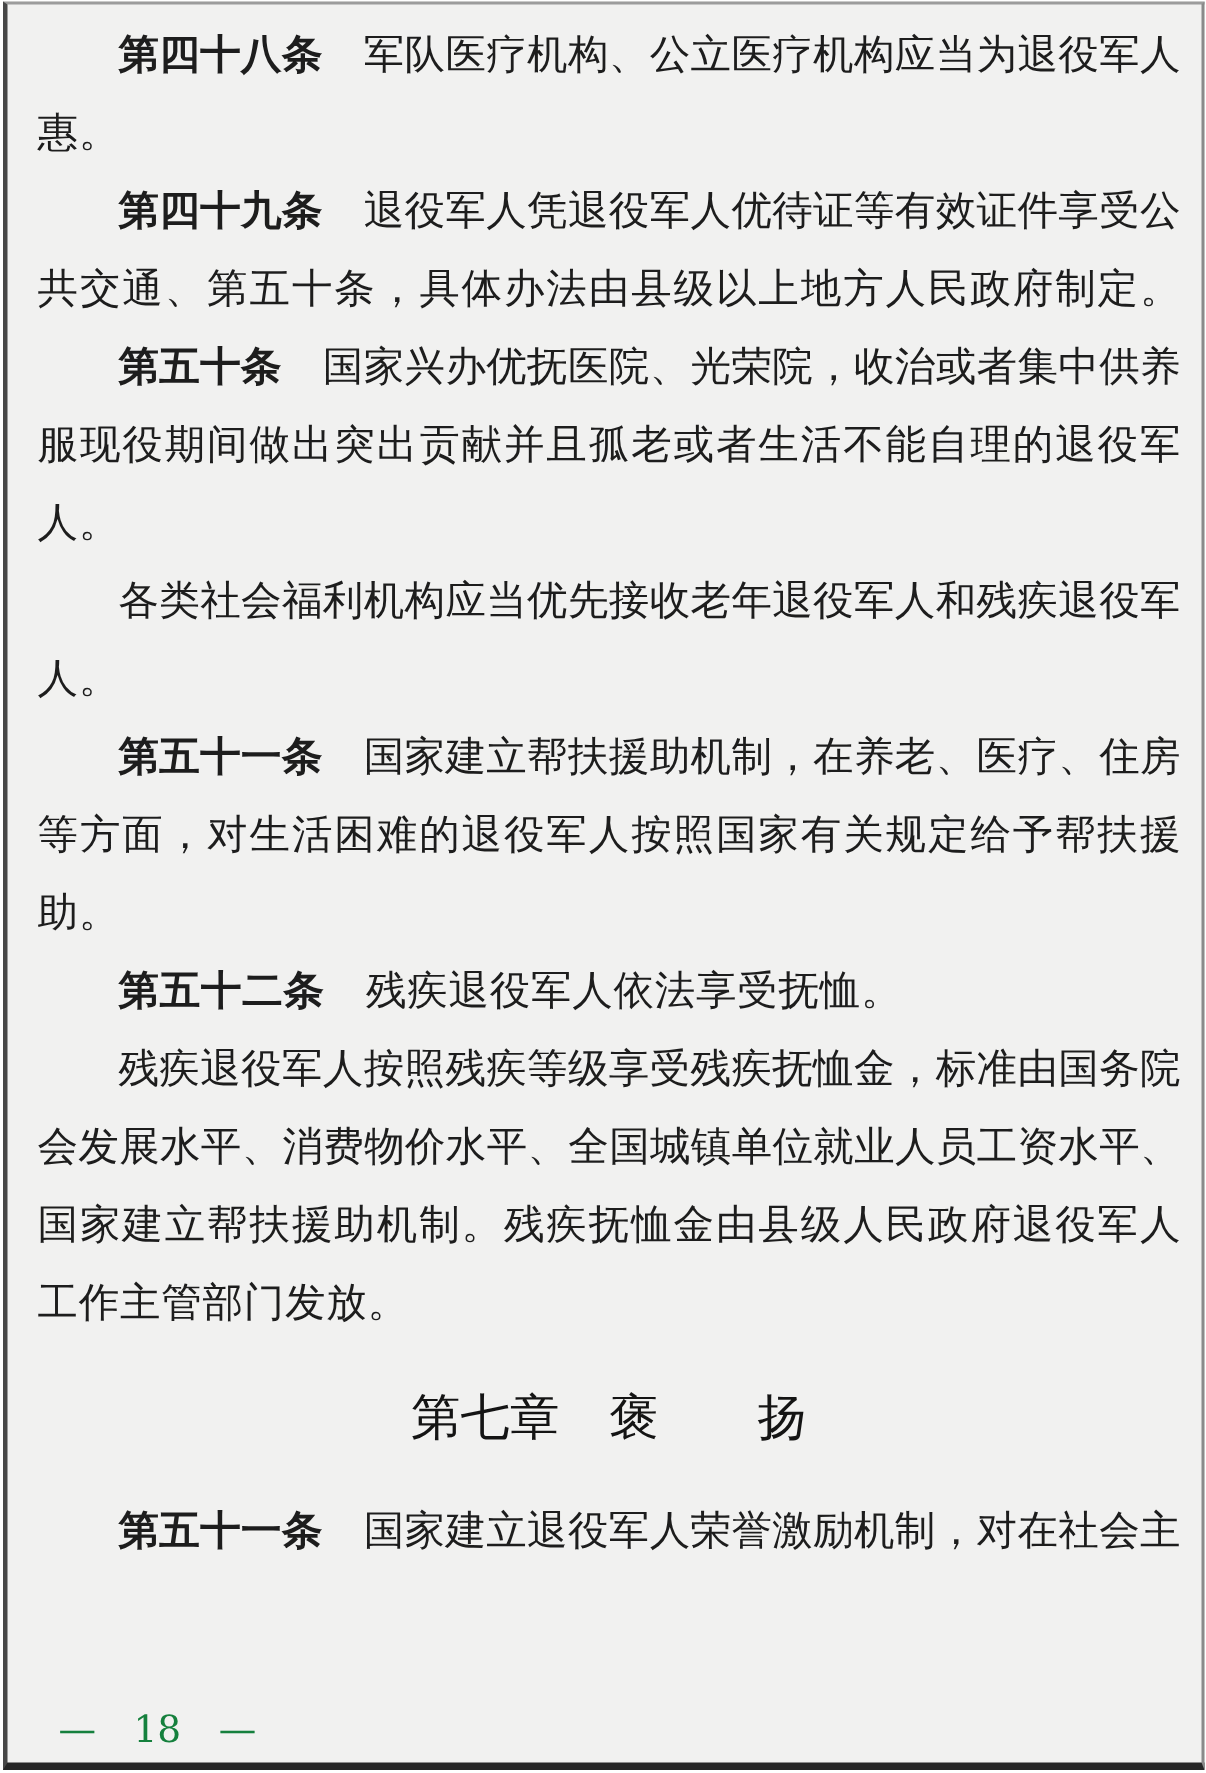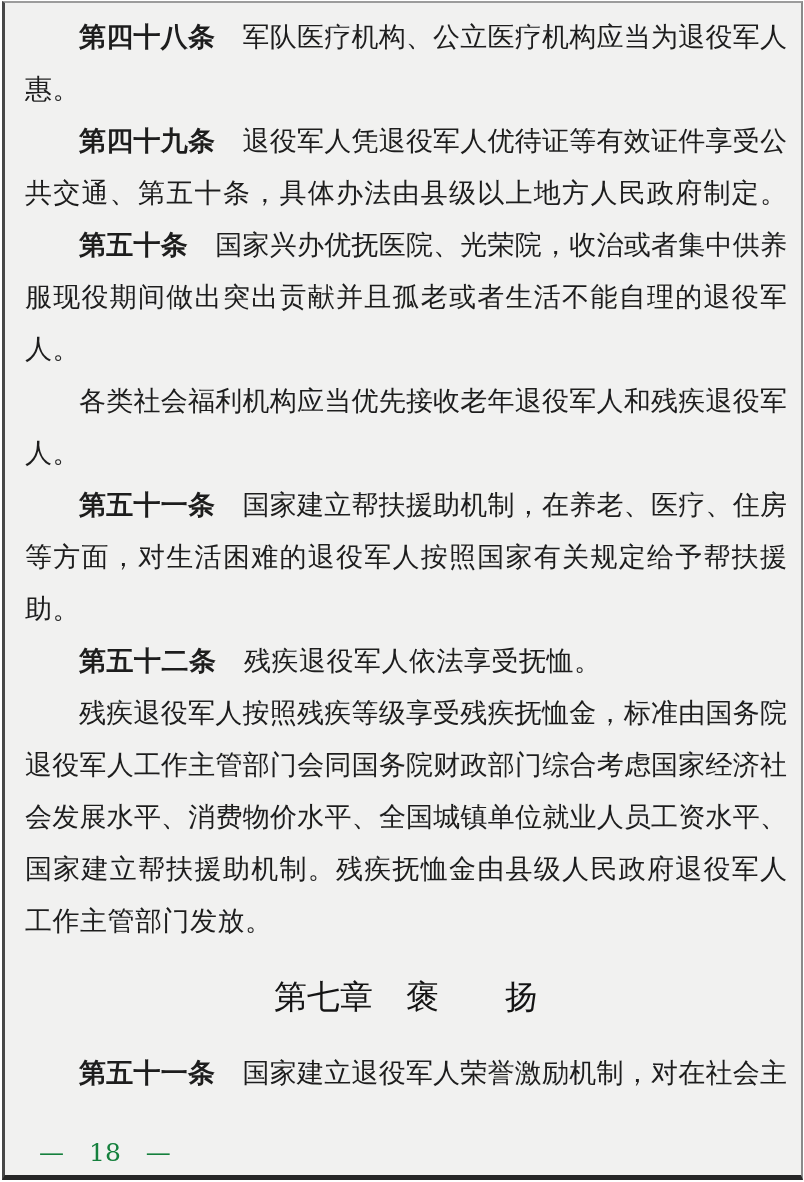--- a/index.html
+++ b/index.html
@@ -90,21 +90,20 @@
 
     <div class="row i j"><span>各类社会福利机构应当优先接收老年退役军人和残疾退役军</span></div>
     <div class="row"><span>人。</span></div>
 
     <div class="row i j"><span class="b">第五十一条</span><span>　国家建立帮扶援助机制，在养老、医疗、住房</span></div>
     <div class="row j"><span>等方面，对生活困难的退役军人按照国家有关规定给予帮扶援</span></div>
     <div class="row"><span>助。</span></div>
 
     <div class="row i"><span class="b">第五十二条</span><span>　残疾退役军人依法享受抚恤。</span></div>
     <div class="row i j"><span>残疾退役军人按照残疾等级享受残疾抚恤金，标准由国务院</span></div>
-    <div class="row j"><span>退役军人工作主管部门会同国务院财政部门综合考虑国家经济社</span></div>
     <div class="row j"><span>会发展水平、消费物价水平、全国城镇单位就业人员工资水平、</span></div>
     <div class="row j"><span>国家建立帮扶援助机制。残疾抚恤金由县级人民政府退役军人</span></div>
     <div class="row"><span>工作主管部门发放。</span></div>
 
     <div class="heading-row">第七章　褒　　扬</div>
 
     <div class="row i j"><span class="b">第五十一条</span><span>　国家建立退役军人荣誉激励机制，对在社会主</span></div>
 
   </div>
 

